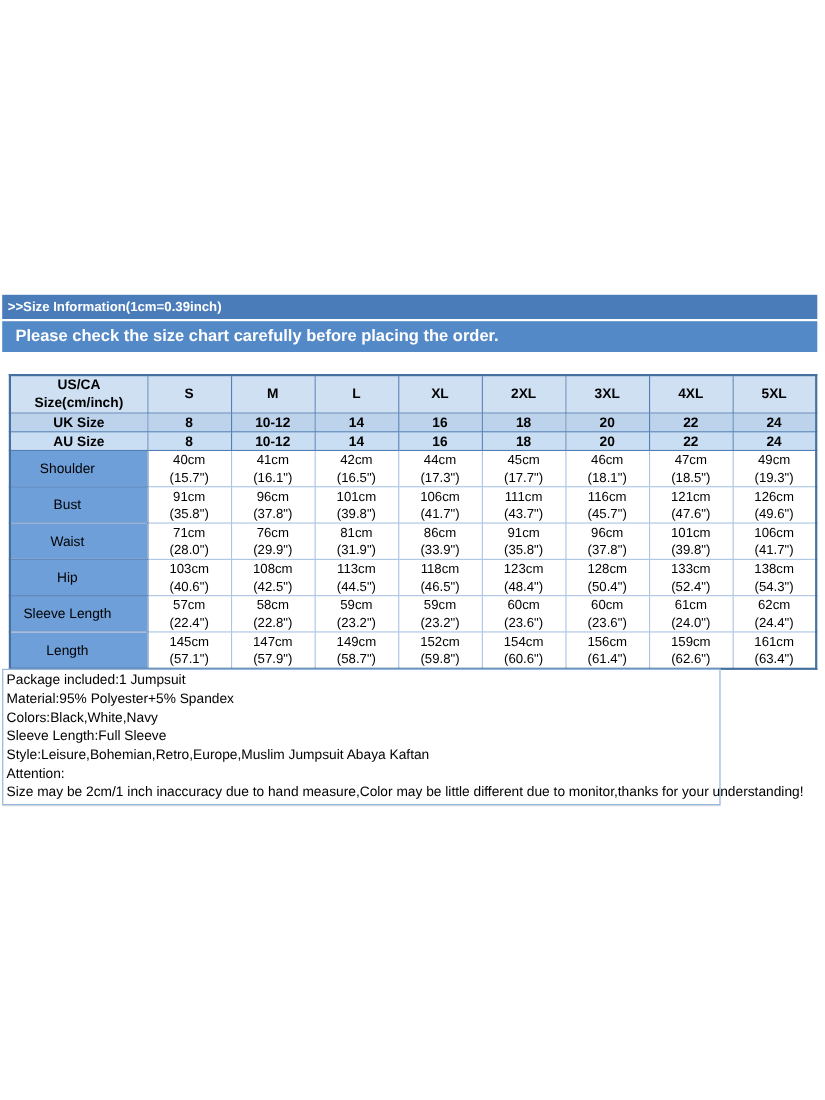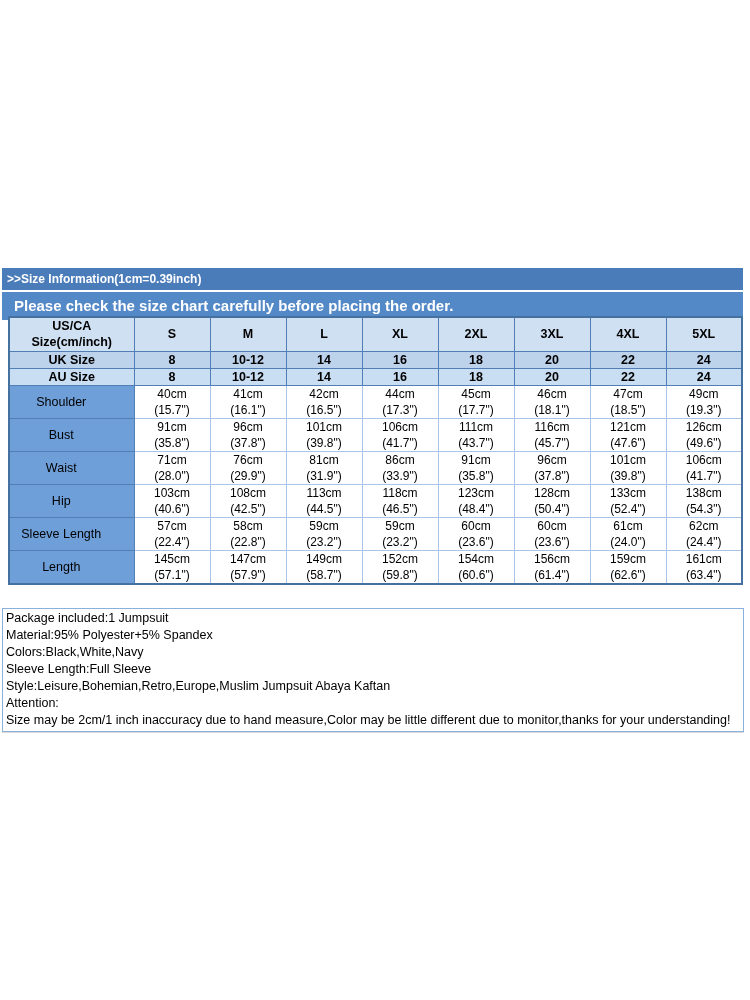--- a/index.html
+++ b/index.html
@@ -7,21 +7,21 @@
     width:750px;height:1000px;position:relative;background:#ffffff;
     font-family:"Liberation Sans","DejaVu Sans",sans-serif;color:#000;
     overflow:hidden;
   }
   .banner{
     position:absolute;left:2px;width:741px;box-sizing:border-box;
     color:#ffffff;font-weight:bold;padding-left:5px;
   }
   .banner1{top:268px;height:22px;line-height:23px;font-size:12px;background:var(--banner1-bg);}
   .banner2{top:292px;height:28px;line-height:28px;font-size:15px;background:var(--banner2-bg);padding-left:12px;}
-  .table-wrap{position:absolute;left:8px;top:316px;}
+  .table-wrap{position:absolute;left:8px;top:340px;}
   table{
     border-collapse:collapse;table-layout:fixed;width:735px;
     border:2px solid var(--border-outer);
   }
   th,td{
     box-sizing:border-box;text-align:center;vertical-align:middle;
     font-size:12px;padding:0;overflow:hidden;
   }
   .hdr-row th{
     height:34px;background:var(--header-bg);font-weight:bold;font-size:12.5px;
@@ -38,21 +38,21 @@
   .m-row th{
     height:33px;background:var(--label-bg);font-weight:normal;font-size:12.5px;
     border:1px solid var(--border-dark);padding-right:21px;
   }
   .m-row td{
     height:33px;background:#ffffff;
     border:1px solid var(--border-light);line-height:16px;
   }
   .cell-line{display:block;line-height:16px;}
   .footer{
-    position:absolute;left:2px;top:608px;width:742px;box-sizing:border-box;
+    position:absolute;left:2px;top:608px;width:653px;box-sizing:border-box;
     background:#ffffff;border:1px solid var(--footer-border);
     padding:1px 3px 2px 3px;font-size:12.5px;line-height:17px;
     box-shadow:0 1px 0 #d9d9d9;
   }
   .footer div{white-space:nowrap;}
 </style>
 </head>
 <body>
 
 <div class="banner banner1">&gt;&gt;Size Information(1cm=0.39inch)</div>

